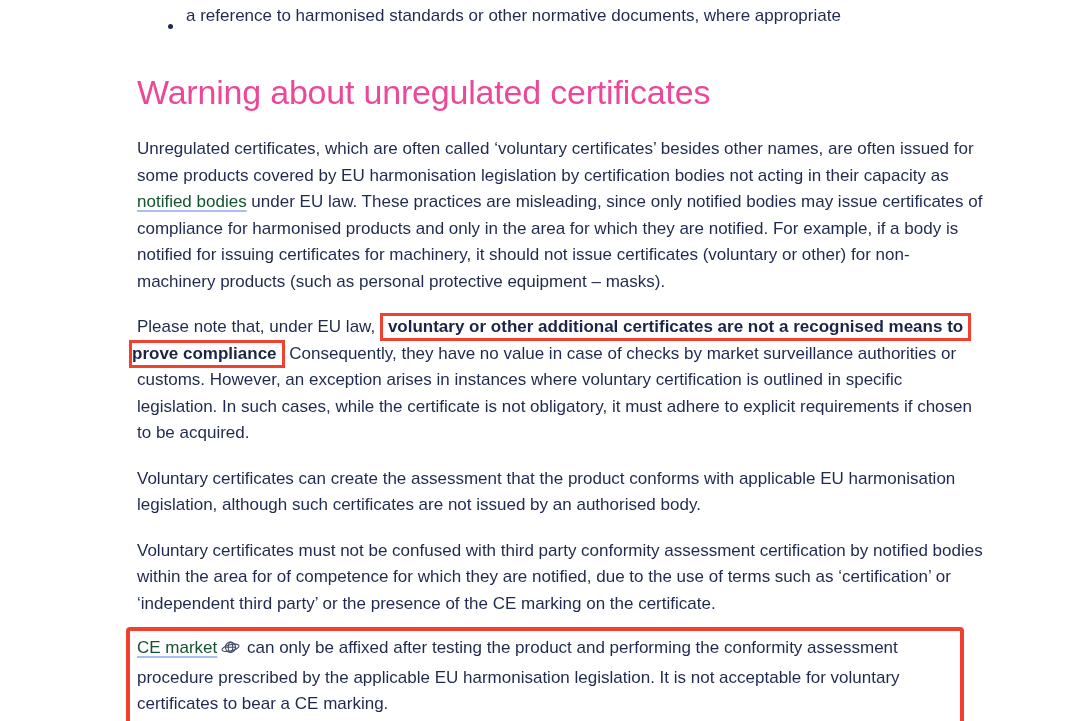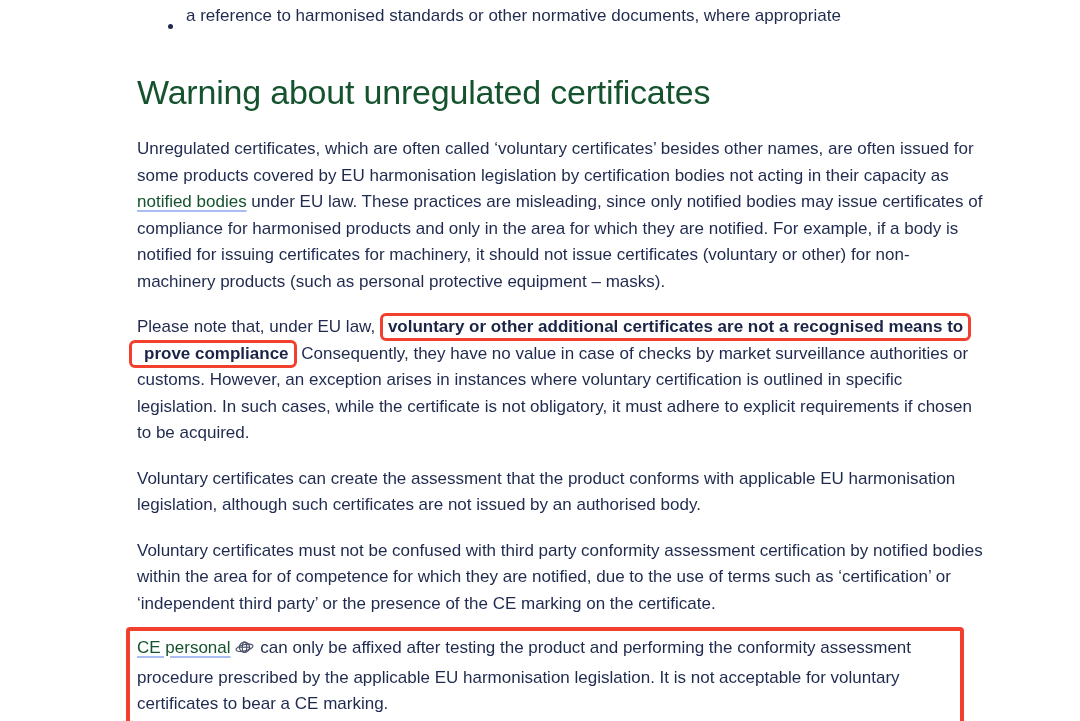--- a/index.html
+++ b/index.html
@@ -37,47 +37,47 @@
     border-radius: 50%;
     background: #1f2a4e;
     margin: 11px 13px 0 31px;
     flex: 0 0 auto;
   }
   h1 {
     margin: 41px 0 22px 0;
     font-size: 34px;
     line-height: 44px;
     font-weight: 400;
-    color: #14532d;
+    color: #ec4899;
     letter-spacing: -0.2px;
   }
   p {
     margin: 0 0 19px 0;
     font-size: 17px;
     line-height: 26.5px;
     color: #1f2a4e;
   }
   a.doc-link {
     color: #14532d;
     text-decoration: underline;
     text-decoration-color: #a9bdf2;
     text-decoration-thickness: 1.5px;
     text-underline-offset: 3px;
     cursor: pointer;
   }
   .hl {
     font-weight: 700;
     color: #1b2447;
     border: 3px solid #f2402f;
-    border-radius: 6px;
+    border-radius: 0;
     padding: 1px 5px 2px 5px;
   }
   .hl-line2 {
     margin-left: -8px;
-    padding-left: 12px;
+    padding-left: 0;
   }
   .outlined {
     border: 4px solid #f2402f;
     border-radius: 4px;
     padding: 4px 10px 4px 7px;
     margin-left: -11px;
     margin-top: -9px;
     width: 813px;
   }
   .globe {
@@ -101,20 +101,20 @@
   <h1>Warning about unregulated certificates</h1>
 
   <p><span>Unregulated certificates, which are often called ‘voluntary certificates’ besides other names, are often issued for some products covered by EU harmonisation legislation by certification bodies not acting in their capacity as </span><a class="doc-link" href="#">notified bodies</a><span> under EU law. These practices are misleading, since only notified bodies may issue certificates of compliance for harmonised products and only in the area for which they are notified. For example, if a body is notified for issuing certificates for machinery, it should not issue certificates (voluntary or other) for non-machinery products (such as personal protective equipment – masks).</span></p>
 
   <p><span>Please note that, under EU law, </span><span class="hl">voluntary or other additional certificates are not a recognised means to</span><br><span class="hl hl-line2">prove compliance</span><span> Consequently, they have no value in case of checks by market surveillance authorities or customs. However, an exception arises in instances where voluntary certification is outlined in specific legislation. In such cases, while the certificate is not obligatory, it must adhere to explicit requirements if chosen to be acquired.</span></p>
 
   <p>Voluntary certificates can create the assessment that the product conforms with applicable EU harmonisation legislation, although such certificates are not issued by an authorised body.</p>
 
   <p>Voluntary certificates must not be confused with third party conformity assessment certification by notified bodies within the area for of competence for which they are notified, due to the use of terms such as ‘certification’ or ‘independent third party’ or the presence of the CE marking on the certificate.</p>
 
-  <p class="outlined"><a class="doc-link" href="#">CE personal</a><span class="globe"><svg width="19" height="17" viewBox="0 0 19 17" fill="none" xmlns="http://www.w3.org/2000/svg">
+  <p class="outlined"><a class="doc-link" href="#">CE market</a><span class="globe"><svg width="19" height="17" viewBox="0 0 19 17" fill="none" xmlns="http://www.w3.org/2000/svg">
           <circle cx="9.5" cy="8.2" r="5.1" stroke="#464d68" stroke-width="1.2"></circle>
           <ellipse cx="9.5" cy="8.2" rx="2.2" ry="5.1" stroke="#464d68" stroke-width="1.1"></ellipse>
           <line x1="4.4" y1="8.2" x2="14.6" y2="8.2" stroke="#464d68" stroke-width="1.1"></line>
           <ellipse cx="9.5" cy="8.8" rx="8.8" ry="3.1" stroke="#464d68" stroke-width="1.1" transform="rotate(-14 9.5 8.8)"></ellipse>
         </svg></span><span> can only be affixed after testing the product and performing the conformity assessment procedure prescribed by the applicable EU harmonisation legislation. It is not acceptable for voluntary certificates to bear a CE marking.</span></p>
 
 </div>
 
 </body></html>

